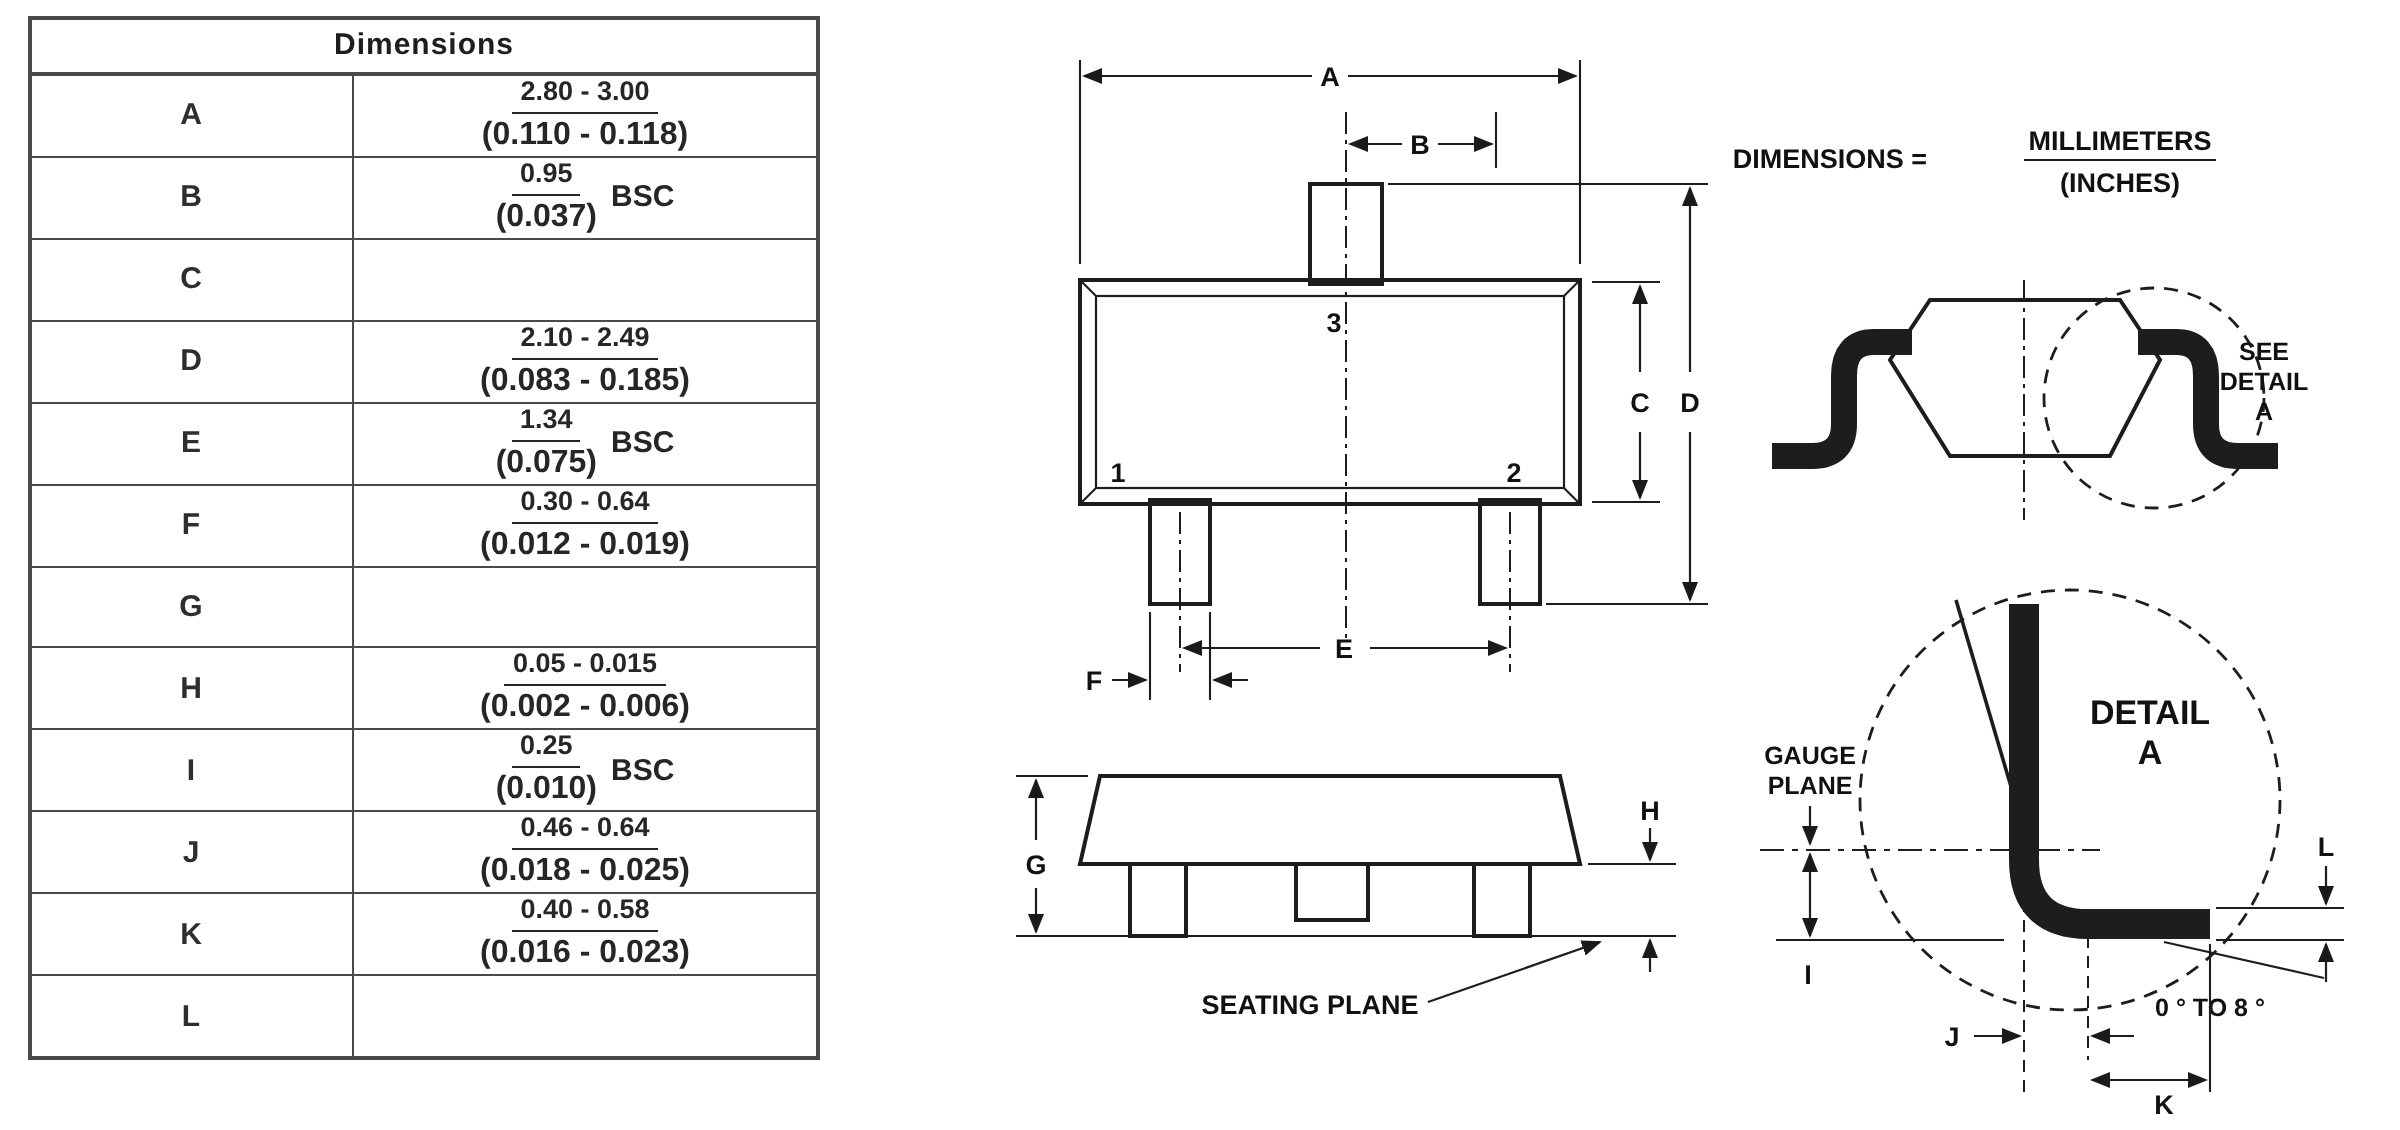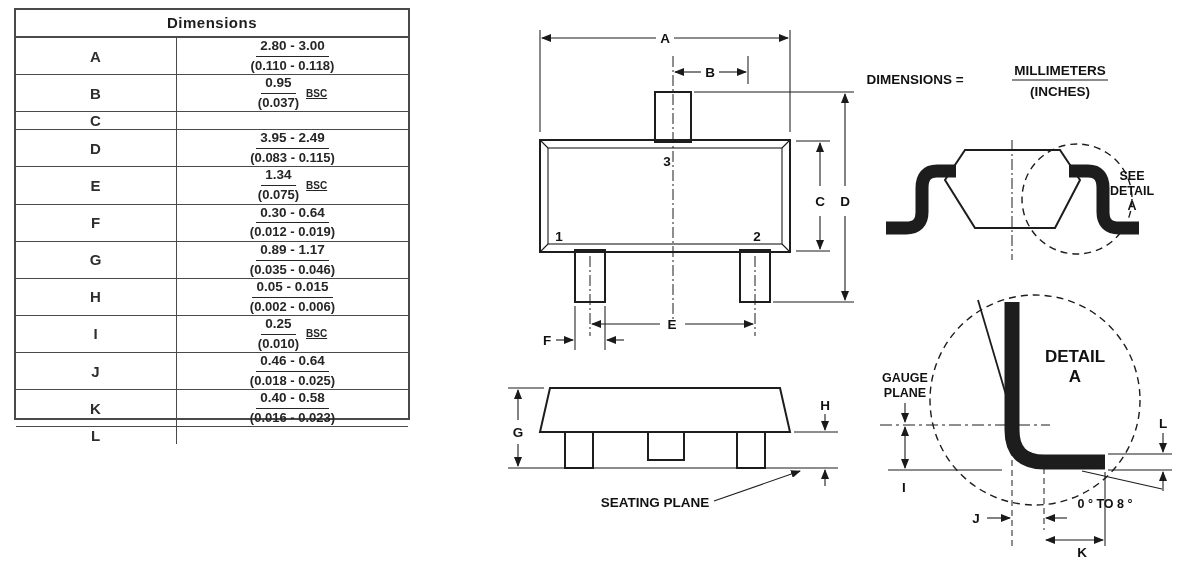--- a/index.html
+++ b/index.html
@@ -1,33 +1,33 @@
 <!DOCTYPE html>
 <html><head>
 <meta charset="utf-8">
 <style>
   html,body { margin:0; padding:0; background:#fff; }
   body { width:1200px; height:565px; position:relative; font-family:"Liberation Sans",sans-serif; }
 
   
-  .dim-table { position:absolute; left:14px; top:8px; width:396px; height:412px;
+  .dim-table { position:absolute; left:14px; top:8px; width:396px; height:522px;
     border:2px solid #4a4a4a; background:#fff; display:flex; flex-direction:column; box-sizing:border-box; }
   .dim-table-header { height:26px; line-height:26px; text-align:center; font-weight:700;
     font-size:15px; color:#1e1e1e; border-bottom:2px solid #4a4a4a; letter-spacing:.5px; }
   .t-rows { flex:1; display:flex; flex-direction:column; }
   .t-row { flex:1; display:flex; border-bottom:1.5px solid #4a4a4a; }
   .t-row:last-child { border-bottom:none; }
   .t-letter { width:160px; border-right:1.5px solid #4a4a4a; display:flex; align-items:center;
     justify-content:center; font-size:15px; font-weight:700; color:#2e2e2e; letter-spacing:1px; }
   .t-value { flex:1; display:flex; align-items:center; justify-content:center; gap:7px;
     font-weight:700; color:#262626; }
   .frac { display:flex; flex-direction:column; align-items:center; line-height:1.25; }
   .frac .mm { font-size:13.5px; border-bottom:1.6px solid #262626; padding:0 4px 1px;text-align:right; }
-  .frac .in { font-size:13px; padding-top:1px;text-align:right; }
-  .bsc { font-size:10px;text-decoration:underline; }
+  .frac .in { font-size:16px; padding-top:1px;text-align:right; }
+  .bsc { font-size:15px; }
   .bsc:empty { display:none; }
 
   
   .drawing { position:absolute; left:460px; top:0; }
   .drawing line,.drawing path,.drawing rect,.drawing polygon,.drawing circle
     { stroke:#1d1d1d; fill:none; stroke-linecap:butt; }
   .outline { stroke-width:2; fill:#fff; }
   .thin { stroke-width:1.1; }
   .ext { stroke-width:1.05; stroke:#333; }
   .dim { stroke-width:1.1; stroke:#1d1d1d; }
@@ -77,22 +77,22 @@
     </div>
 
     <div class="t-row">
       <div class="t-letter">C</div>
     </div>
 
     <div class="t-row">
       <div class="t-letter">D</div>
       <div class="t-value">
         <span class="frac">
-          <span class="mm">3.95 - 2.49</span>
-          <span class="in">(0.083 - 0.115)</span>
+          <span class="mm">2.10 - 2.49</span>
+          <span class="in">(0.083 - 0.185)</span>
         </span>
 
       </div>
     </div>
 
     <div class="t-row">
       <div class="t-letter">E</div>
       <div class="t-value">
         <span class="frac">
           <span class="mm">1.34</span>
@@ -108,27 +108,20 @@
         <span class="frac">
           <span class="mm">0.30 - 0.64</span>
           <span class="in">(0.012 - 0.019)</span>
         </span>
 
       </div>
     </div>
 
     <div class="t-row">
       <div class="t-letter">G</div>
-      <div class="t-value">
-        <span class="frac">
-          <span class="mm">0.89 - 1.17</span>
-          <span class="in">(0.035 - 0.046)</span>
-        </span>
-
-      </div>
     </div>
 
     <div class="t-row">
       <div class="t-letter">H</div>
       <div class="t-value">
         <span class="frac">
           <span class="mm">0.05 - 0.015</span>
           <span class="in">(0.002 - 0.006)</span>
         </span>
 

